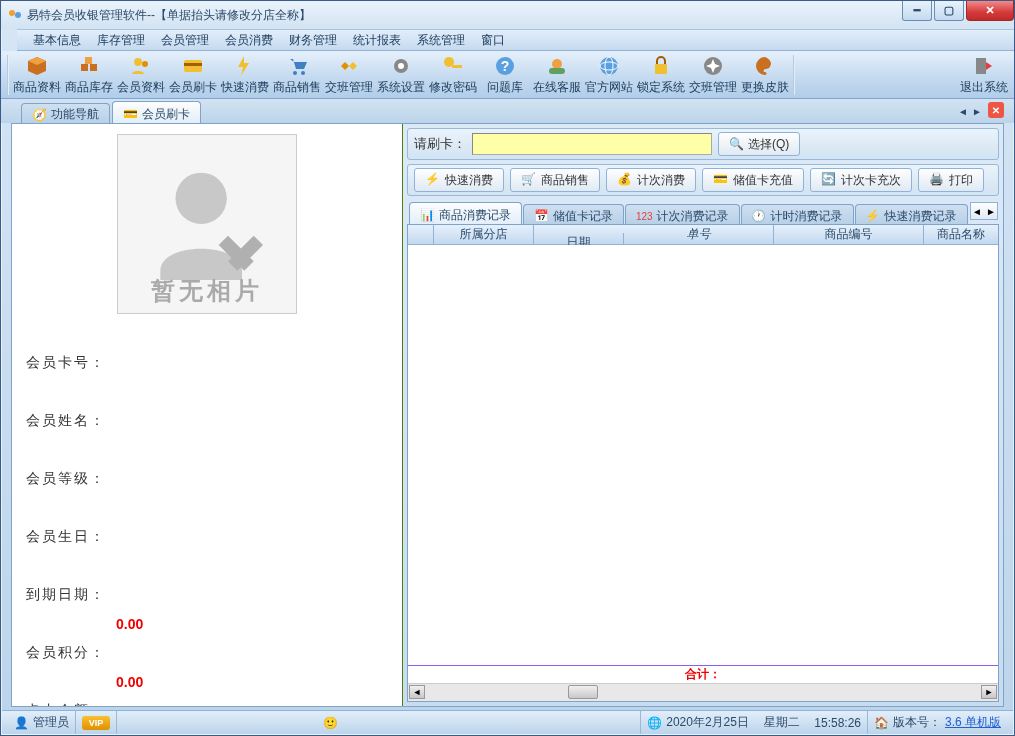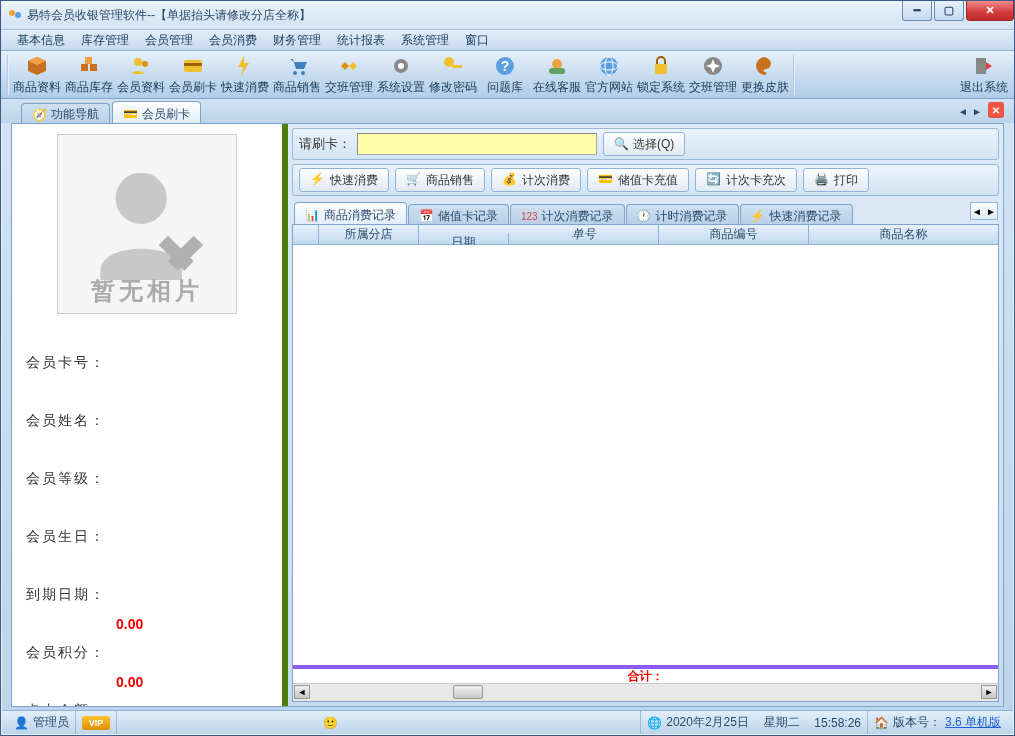--- a/index.html
+++ b/index.html
@@ -5,35 +5,35 @@
 * { margin:0; padding:0; box-sizing:border-box; font-family:"Microsoft YaHei","SimSun",Arial,sans-serif; }
 body { background:#4a7ab8; width:1015px; height:736px; overflow:hidden; position:relative; }
 .outer-frame { width:1015px; height:736px; background:linear-gradient(to bottom,#d6e6f5 0,#bcd4ea 100%); border:1px solid #3a5a8a; box-shadow:inset 0 0 0 1px #e8f0f9; position:relative;}
 .title-bar { height:28px; background:linear-gradient(to bottom,#eaf3fb 0,#d2e3f2 100%); display:flex; align-items:center; padding-left:6px; position:relative;}
 .title-bar .app-icon { width:16px; height:16px; margin-right:4px; display:inline-flex;}
 .title-bar .title { color:#2a4a6a; font-size:12px; }
 .win-controls { position:absolute; right:0; top:0; display:flex; height:20px;}
 .win-btn { width:30px; height:20px; display:flex; align-items:center; justify-content:center; font-size:11px; font-weight:bold; color:#2a4a6a; background:linear-gradient(to bottom,#e8f2fb,#c4daef); border:1px solid #6a8db5; border-top:none; margin-left:2px;}
 .win-btn.min { border-radius:0 0 3px 3px;}
 .win-btn.close { width:48px; background:linear-gradient(to bottom,#f28a8a 0,#d43a3a 60%,#c22a2a 100%); color:#fff; border-color:#9a2a2a; border-radius:0 0 4px 4px;}
-.menu-bar { height:22px; background:linear-gradient(to bottom,#e2eefa 0,#c6daef 100%); display:flex; align-items:center; padding-left:8px; border-top:1px solid #aac4e0; border-bottom:1px solid #8fb3d8;}
+.menu-bar { height:22px; background:linear-gradient(to bottom,#e2eefa 0,#c6daef 100%); display:flex; align-items:center; padding-left:8px; border-top:1px solid #aac4e0; border-bottom:1px solid #8fb3d8;margin-left:16px;}
 .menu-item { font-size:12px; color:#1a3a5a; padding:2px 8px; cursor:default;}
 .toolbar { height:48px; background:linear-gradient(to bottom,#e6f0fb 0,#c3d9ef 60%,#b1cde9 100%); border-bottom:1px solid #7fa3c9; display:flex; align-items:center; padding:0 4px; gap:0;}
 .tb-sep { width:2px; height:40px; background:linear-gradient(to right,#9ab8d8 0,#fff 100%); margin:0 2px;}
 .tb-btn { width:52px; height:44px; display:flex; flex-direction:column; align-items:center; justify-content:center; font-size:12px; color:#1a3a5a; cursor:pointer; border-radius:3px;}
 .tb-btn .ico { width:24px; height:24px; display:flex; align-items:center; justify-content:center; margin-bottom:1px;}
 .tb-filler { flex:1;}
 .tabs-strip { height:24px; background:linear-gradient(to bottom,#d2e3f2,#bcd4ea); padding-left:20px; display:flex; align-items:flex-end; position:relative;}
 .page-tab { height:22px; border:1px solid #7fa3c9; border-bottom:none; background:linear-gradient(to bottom,#fdfdfd,#e2eefa); border-radius:4px 4px 0 0; font-size:12px; padding:3px 10px 0; color:#2a4a6a; display:flex; align-items:center; gap:4px; margin-right:2px;}
 .page-tab.inactive { background:linear-gradient(to bottom,#cfe0f0,#b8d0e8); height:20px; padding-top:2px;}
 .tab-close-btn { position:absolute; right:10px; top:3px; width:16px; height:16px; background:#e54; border-radius:3px; display:flex; align-items:center; justify-content:center; color:#fff; font-size:10px; font-weight:bold;}
 .tab-nav-btns { position:absolute; right:30px; top:5px; display:flex; gap:0;}
 .tab-nav-btns span { width:14px; height:14px; font-size:10px; color:#2a4a6a; display:flex; align-items:center; justify-content:center;}
 .work-area { position:absolute; left:10px; right:10px; top:122px; bottom:28px; background:#fff; border:1px solid #7fa3c9; display:flex;}
-.left-panel { width:276px; height:100%; background:#fff; border-right:6px solid #4d7c0f; padding:10px 14px; overflow:hidden;}
+.left-panel { width:391px; height:100%; background:#fff; border-right:1px solid #4d7c0f; padding:10px 14px; overflow:hidden;}
 .photo-holder { width:180px; height:180px; margin:0 auto 12px; border:1px solid #ccc; background:#f5f5f5; display:flex; align-items:center; justify-content:center; position:relative;}
 .photo-holder svg { width:140px; height:140px;}
 .photo-text { position:absolute; bottom:6px; font-size:24px; color:#aaa; letter-spacing:4px; font-weight:bold;}
 .info-row { font-size:14px; color:#333; margin:12px 0; display:flex;}
 .info-row .lab { letter-spacing:2px;margin-top:28px;}
 .info-row .val { margin-left:10px;}
 .info-row .red { color:#e00; font-weight:bold;}
 .right-panel { flex:1; height:100%; background:linear-gradient(to bottom,#dce9f7 0,#c8dcf0 100%); display:flex; flex-direction:column; padding:4px; position:relative;}
 .swipe-bar { background:linear-gradient(to bottom,#eaf3fb,#d2e3f2); height:32px; border:1px solid #9ab8d8; border-radius:3px; display:flex; align-items:center; padding:0 6px; gap:6px; margin-bottom:4px;}
 .swipe-bar .lab { font-size:13px; color:#333;}
@@ -49,21 +49,21 @@
 .grid-wrap { flex:1; border:1px solid #7fa3c9; background:#fff; display:flex; flex-direction:column; overflow:hidden;}
 .grid-head { height:20px; background:linear-gradient(to bottom,#e6f0fb,#c3d9ef); border-bottom:1px solid #8fb3d8; display:flex;}
 .gh { border-right:1px solid #8fb3d8; font-size:12px; color:#2a4a6a; display:flex; align-items:center; justify-content:center; height:100%;}
 .gh.c0 { width:26px;}
 .gh.c1 { width:100px;}
 .gh.c2 { width:90px;margin-top:8px;}
 .gh.c3 { width:150px;font-style:italic;}
 .gh.c4 { width:150px;}
 .gh.c5 { flex:1; border-right:none;}
 .grid-body { flex:1; background:#fff;}
-.grid-foot { height:18px; background:#fff; border-top:4px solid #8b5cf6; display:flex; align-items:center; justify-content:center; font-size:12px; color:#e00; font-weight:bold;}
+.grid-foot { height:18px; background:#fff; border-top:1px solid #8b5cf6; display:flex; align-items:center; justify-content:center; font-size:12px; color:#e00; font-weight:bold;}
 .hscroll { height:18px; background:#e8e8e8; border-top:1px solid #ccc; position:relative;}
 .hscroll .thumb { position:absolute; left:160px; width:30px; height:14px; top:1px; background:linear-gradient(to bottom,#f0f0f0,#c8c8c8); border:1px solid #999; border-radius:2px;}
 .hscroll .arr { position:absolute; width:16px; height:14px; top:1px; background:linear-gradient(to bottom,#f0f0f0,#c8c8c8); border:1px solid #999; font-size:9px; display:flex; align-items:center; justify-content:center;}
 .hscroll .arr.l { left:1px;}
 .hscroll .arr.r { right:1px;}
 .status-bar { position:absolute; left:1px; right:1px; bottom:1px; height:24px; background:linear-gradient(to bottom,#e2eefa,#bcd4ea); border-top:1px solid #8fb3d8; display:flex; align-items:center; font-size:12px; color:#2a4a6a; padding:0 6px;}
 .status-seg { display:flex; align-items:center; gap:4px; padding:0 6px; border-right:1px solid #9ab8d8; height:100%;}
 .status-seg.flex { flex:1; border-right:1px solid #9ab8d8;}
 .vip-badge { width:28px; height:14px; background:linear-gradient(to bottom,#f8c030,#e09000); border-radius:3px; font-size:9px; color:#fff; font-weight:bold; display:flex; align-items:center; justify-content:center;}
 .ver-link { color:#2060d0; text-decoration:underline;}

